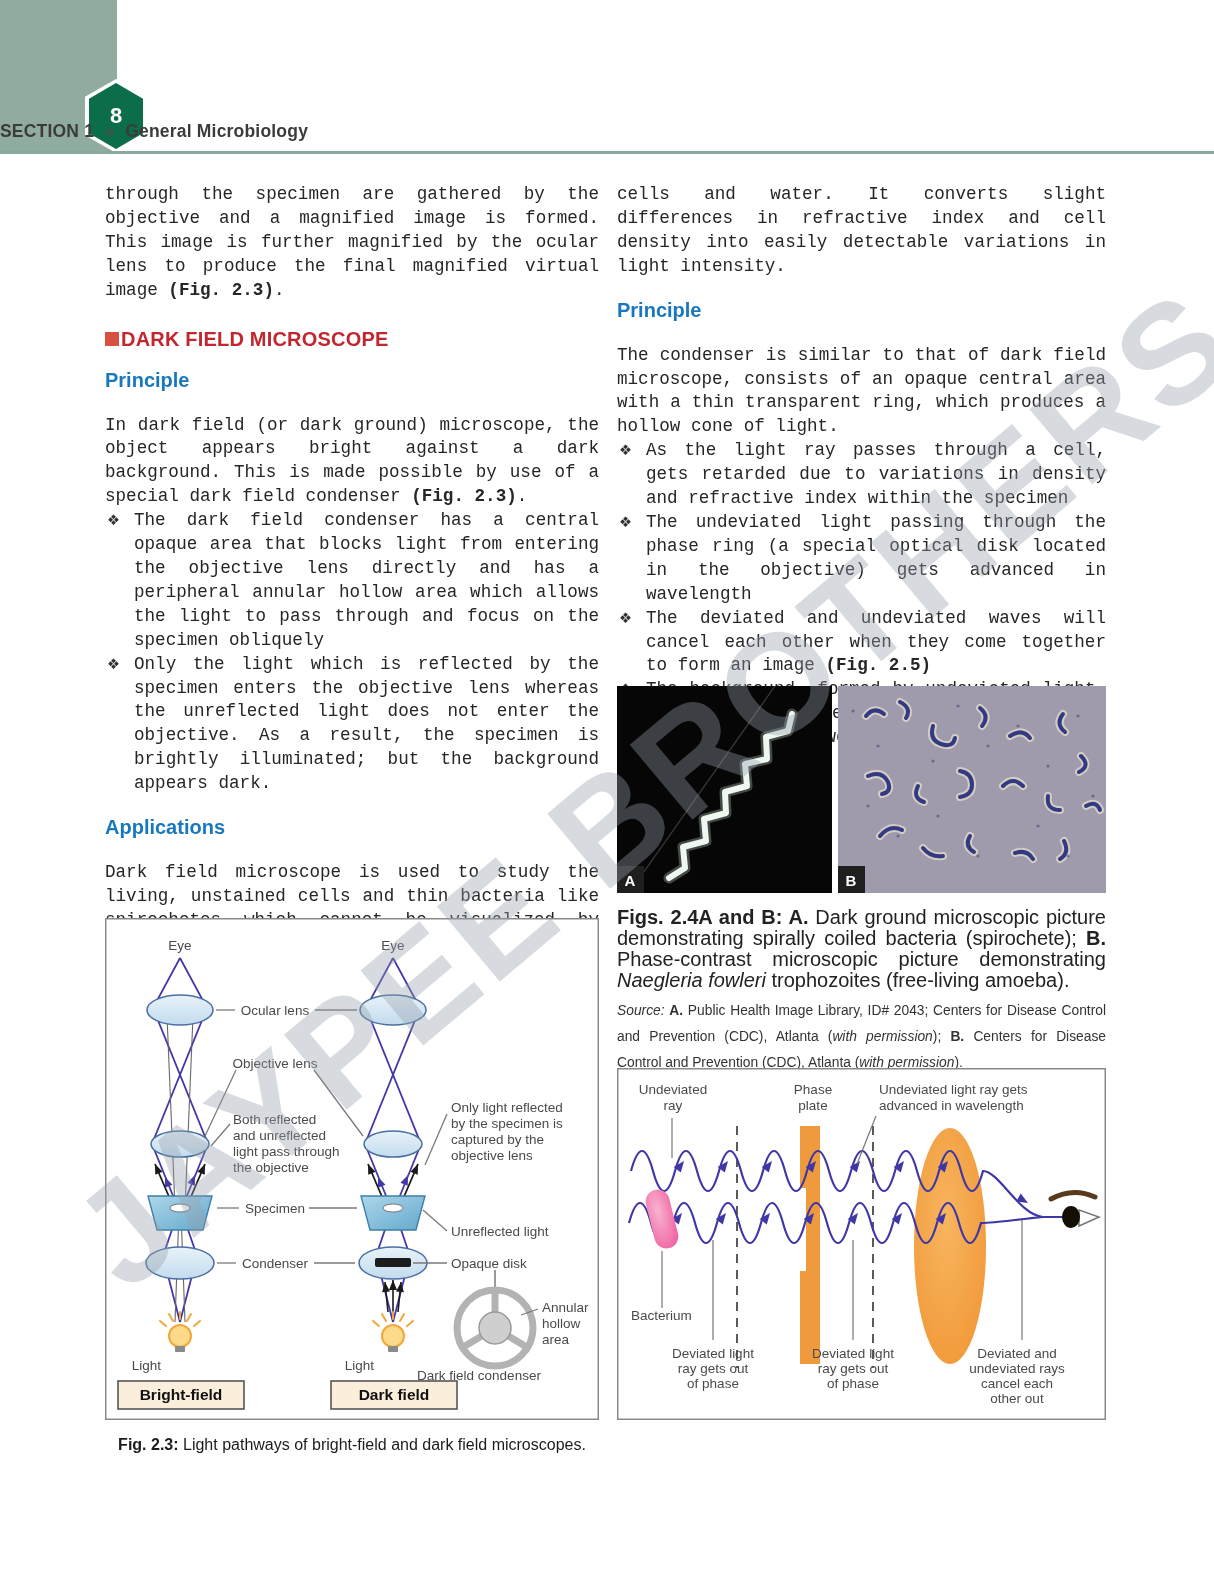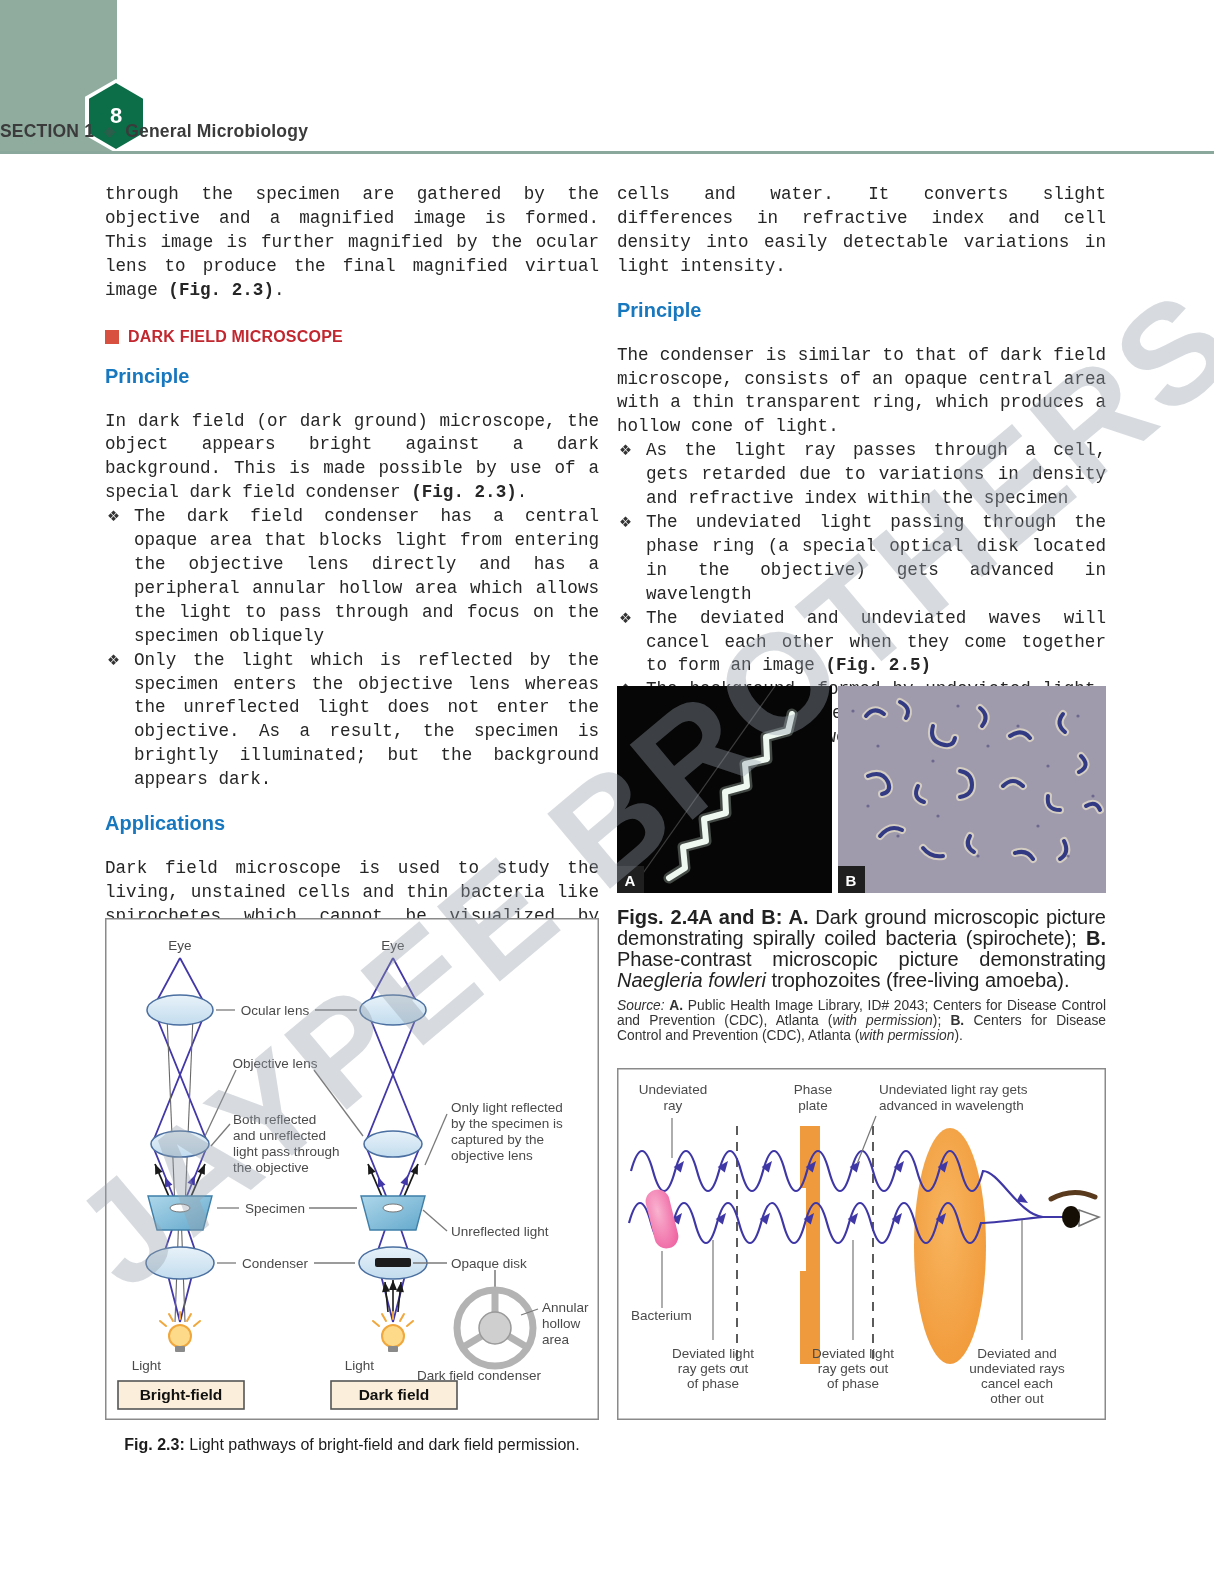--- a/index.html
+++ b/index.html
@@ -25,37 +25,37 @@
 
   .watermark{position:absolute;left:95px;top:1175px;z-index:30;pointer-events:none;
     font-weight:bold;font-size:142px;letter-spacing:5px;white-space:nowrap;
     color:rgba(150,160,172,.38);transform:rotate(-40deg);transform-origin:0 50%}
 
   .col{position:absolute;top:183px}
   .col-left{left:105px;width:494px}
   .col-right{left:617px;width:489px}
   p.body{font-family:Liberation Mono, monospace;font-size:17.6px;line-height:23.9px;
     color:var(--text_dark);text-align:justify}
-  h2.red{display:flex;align-items:center;gap:9px;margin-top:26px;
-    font-size:16px;line-height:1;color:var(--heading_red);letter-spacing:.2px}
+  h2.red{display:flex;align-items:center;gap:2px;margin-top:26px;
+    font-size:20px;line-height:1;color:var(--heading_red);letter-spacing:.2px}
   h2.red .sq{display:inline-block;width:14px;height:14px;background:var(--square_red);flex:none}
   h3.blue{margin-top:21px;font-size:20px;line-height:1;color:var(--subheading_blue)}
   .after-head{margin-top:24px}
   .bullet{display:flex}
   .bullet .marker{flex:none;width:29px;padding-left:2px;font-family:"DejaVu Sans",sans-serif;
     font-size:14.5px;line-height:23.9px;color:#333}
   .bullet p{flex:1}
 
   .figblock{position:absolute}
   .fig23{left:105px;top:918px;width:494px}
   .fig24{left:617px;top:686px;width:489px}
   .fig25{left:617px;top:1068px;width:489px}
   .figcap{margin-top:12px;text-align:center;font-size:16px;color:#1c1c1c}
   .photo-cap{margin-top:10px;font-size:20px;line-height:21px;color:#222;text-align:justify}
-  .photo-src{margin-top:7px;font-size:13.8px;line-height:15px;color:#333;text-align:justify}
+  .photo-src{margin-top:7px;font-size:13.8px;line-height:26px;color:#333;text-align:justify}
 
   svg text{font-family:"Liberation Sans",sans-serif;font-size:13.5px;fill:#4a4a4a}
   svg text.boxlabel{font-size:15.5px;font-weight:bold;fill:#111}
   svg text.panel{font-size:15px;font-weight:bold;fill:#fff}
 </style>
 </head>
 <body>
 
 <div class="page">
 
@@ -344,21 +344,21 @@
       </g>
       <text x="374" y="462" text-anchor="middle">Dark field condenser</text>
       <text x="56" y="452" text-anchor="end">Light</text>
       <text x="269" y="452" text-anchor="end">Light</text>
 
       <rect x="13" y="463" width="126" height="28" fill="#fbeeda" stroke="#555" stroke-width="1.6"></rect>
       <text class="boxlabel" x="76" y="482" text-anchor="middle">Bright-field</text>
       <rect x="226" y="463" width="126" height="28" fill="#fbeeda" stroke="#555" stroke-width="1.6"></rect>
       <text class="boxlabel" x="289" y="482" text-anchor="middle">Dark field</text>
     </svg>
-    <p class="figcap"><span class="b">Fig. 2.3:</span><span> Light pathways of bright-field and dark field permission.</span></p>
+    <p class="figcap"><span class="b">Fig. 2.3:</span><span> Light pathways of bright-field and dark field microscopes.</span></p>
   </div>
 
   <div class="figblock fig25">
     <svg width="489" height="352" viewBox="0 0 489 352">
       <defs>
         <radialGradient id="pinkG" cx="0.4" cy="0.35" r="0.8">
           <stop offset="0" stop-color="#f9b3d0"></stop>
             <stop offset="1" stop-color="#ee5f9f"></stop>
         </radialGradient>
         <radialGradient id="orLens" cx="0.45" cy="0.4" r="0.9">

